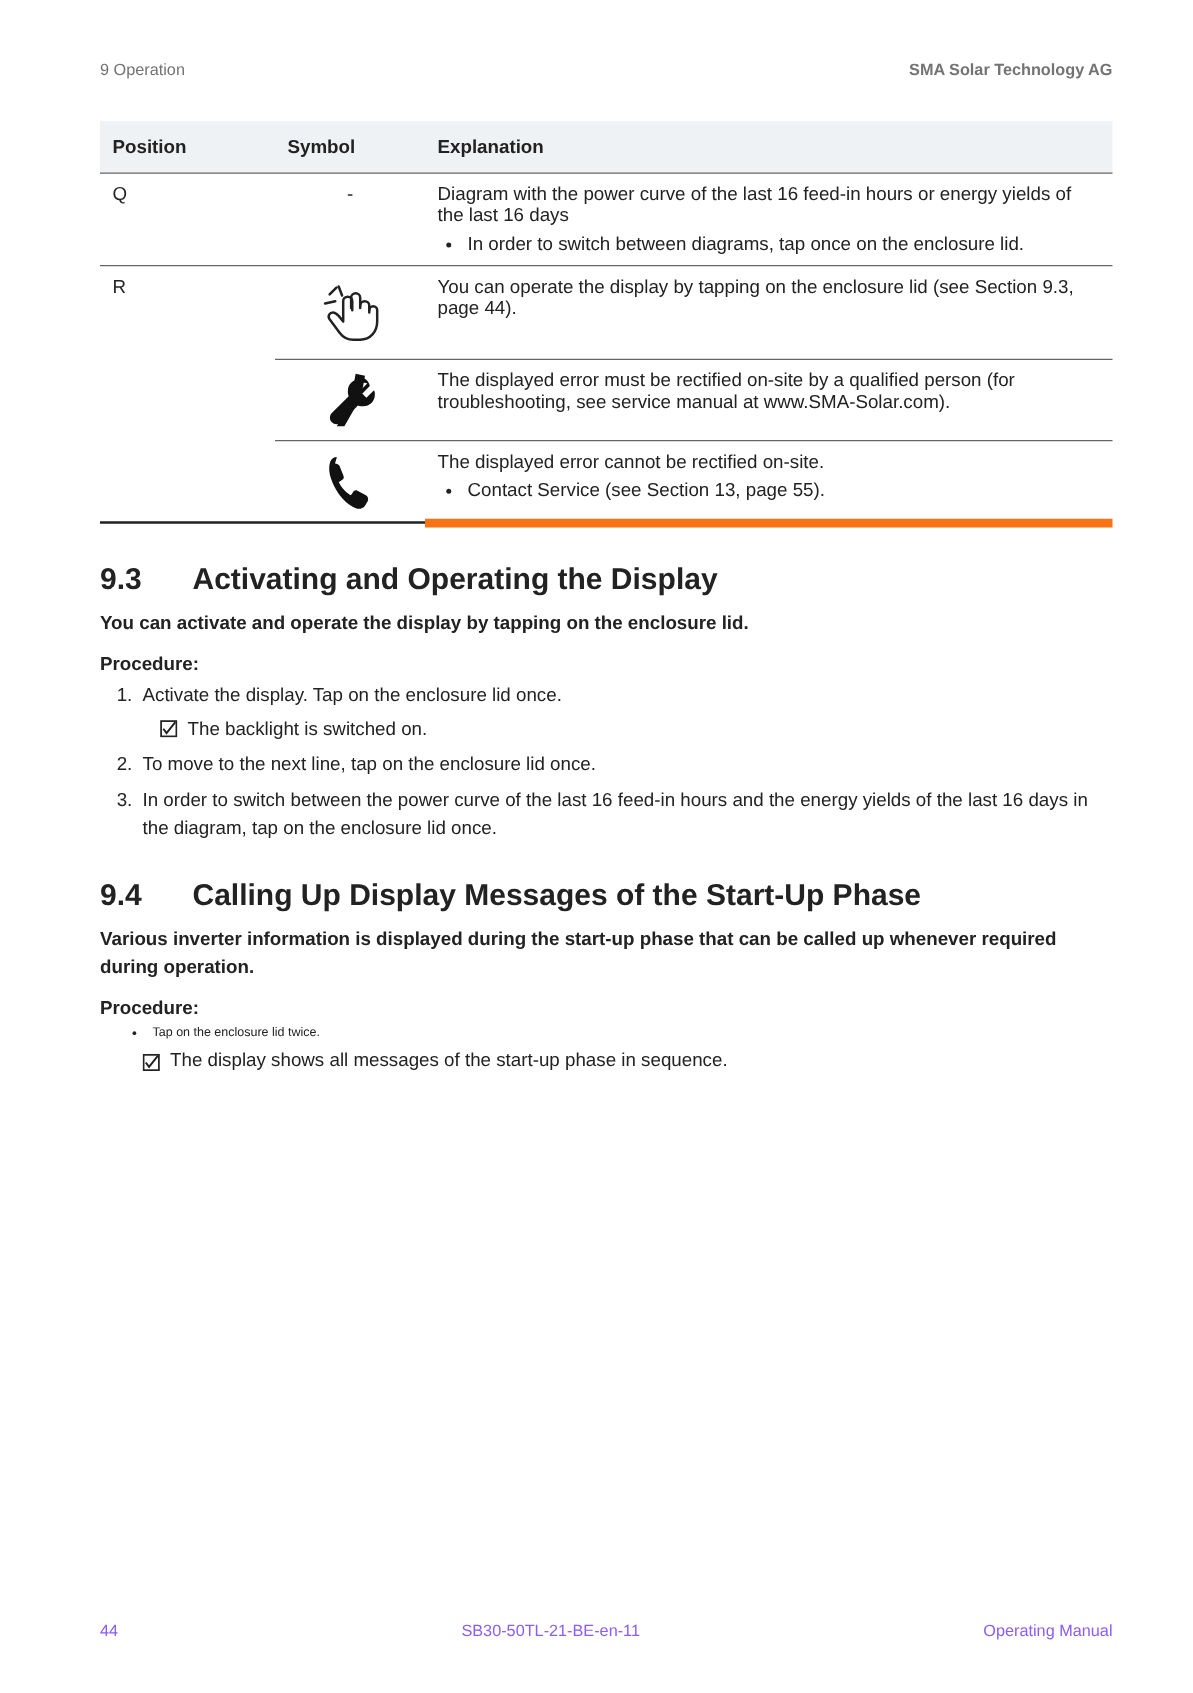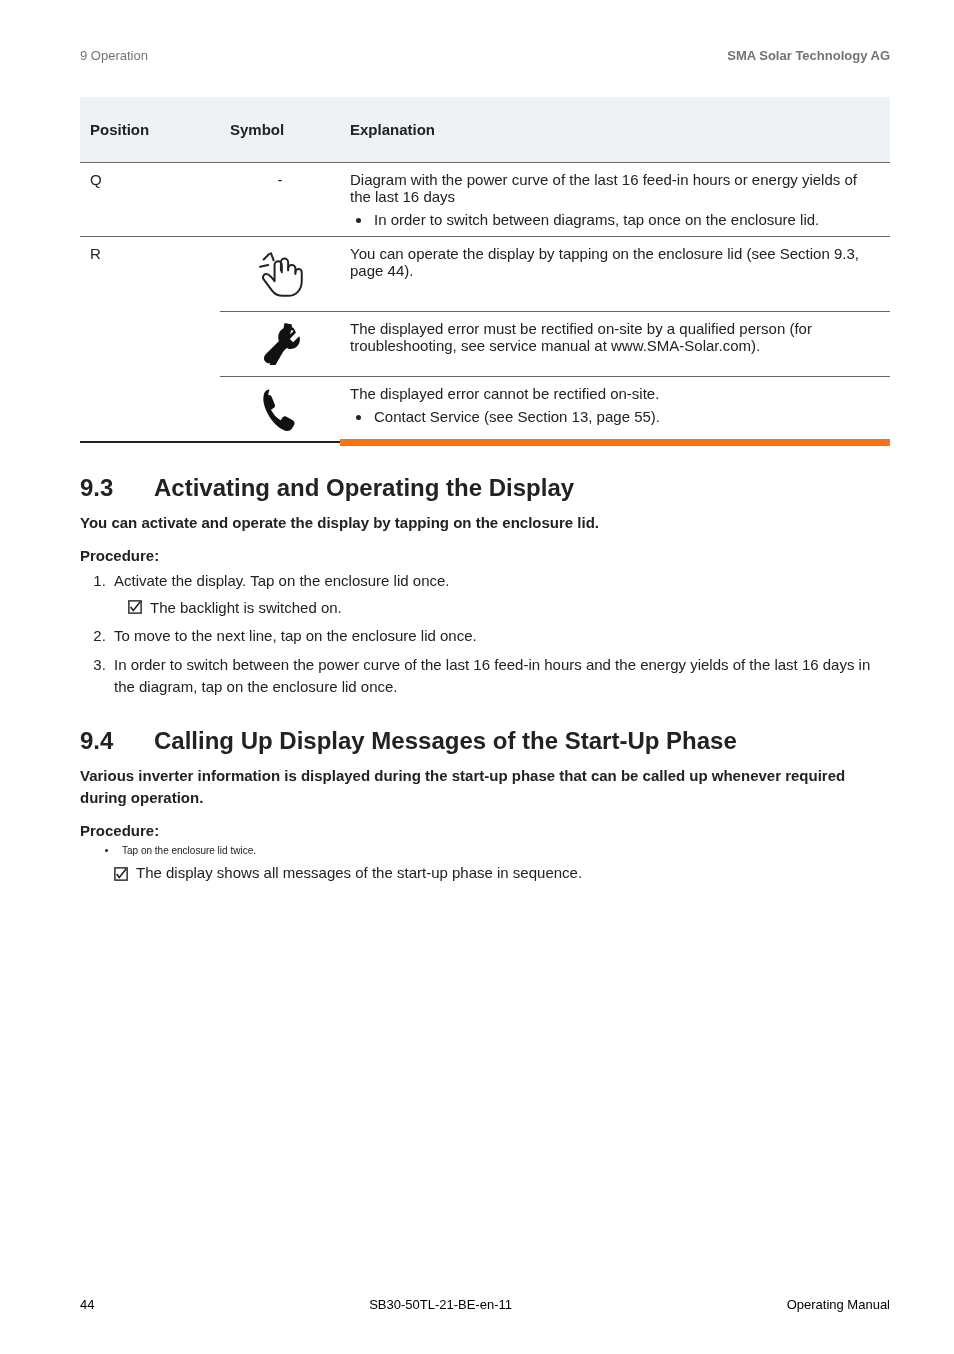--- a/index.html
+++ b/index.html
@@ -26,21 +26,21 @@
   .header .right { font-weight: 600; }
   table.main {
     width: 100%;
     border-collapse: collapse;
     font-size: 15px;
   }
   table.main th {
     text-align: left;
     font-weight: 600;
     background: #eef2f4;
-    padding: 24px 10px;
+    padding: 12px 10px;
     color: #222;
     font-size: 15px;
   }
   table.main th.col-pos { width: 140px; }
   table.main th.col-sym { width: 120px; }
   table.main td {
     padding: 8px 10px;
     vertical-align: top;
     border-bottom: 1px solid #666;
   }
@@ -105,21 +105,21 @@
   .icon-svg { width: 58px; height: 58px; display: block; margin: 0 auto; }
   .icon-svg-sm { width: 48px; height: 48px; display: block; margin: 0 auto; }
   .footer {
     position: absolute;
     bottom: 42px;
     left: 80px;
     right: 64px;
     display: flex;
     justify-content: space-between;
     font-size: 13px;
-    color: #000000;
+    color: #8b5cf6;
   }
 </style>
 </head>
 <body>
 
 <div class="page">
 
   <div class="header">
     <span>9 Operation</span>
     <span class="right">SMA Solar Technology AG</span>

